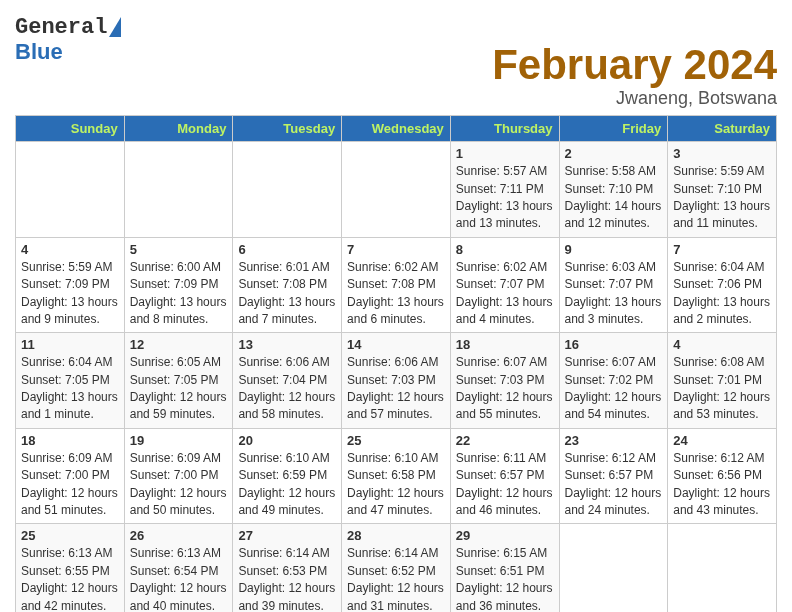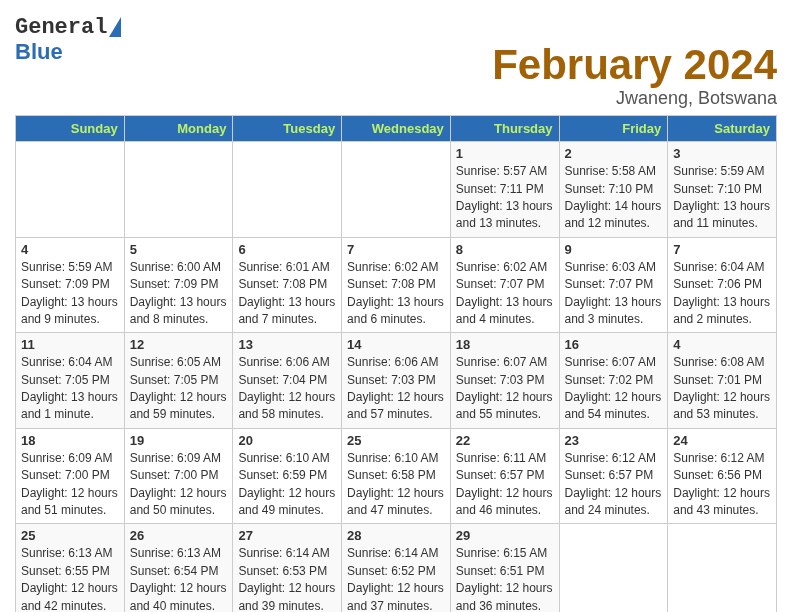--- a/index.html
+++ b/index.html
@@ -242,21 +242,21 @@
         <td>
           <span class="day-number">26</span>
           <div class="cell-content">Sunrise: 6:13 AM<br>Sunset: 6:54 PM<br><span>Daylight: 12 hours and 40 minutes.</span></div>
         </td>
         <td>
           <span class="day-number">27</span>
           <div class="cell-content">Sunrise: 6:14 AM<br>Sunset: 6:53 PM<br><span>Daylight: 12 hours and 39 minutes.</span></div>
         </td>
         <td>
           <span class="day-number">28</span>
-          <div class="cell-content">Sunrise: 6:14 AM<br>Sunset: 6:52 PM<br><span>Daylight: 12 hours and 37 minutes.</span></div>
+          <div class="cell-content">Sunrise: 6:14 AM<br>Sunset: 6:52 PM<br><span>Daylight: 12 hours and 31 minutes.</span></div>
         </td>
         <td>
           <span class="day-number">29</span>
           <div class="cell-content">Sunrise: 6:15 AM<br>Sunset: 6:51 PM<br><span>Daylight: 12 hours and 36 minutes.</span></div>
         </td>
         <td class="empty"></td>
         <td class="empty"></td>
       </tr>
     </tbody>
 </table>

